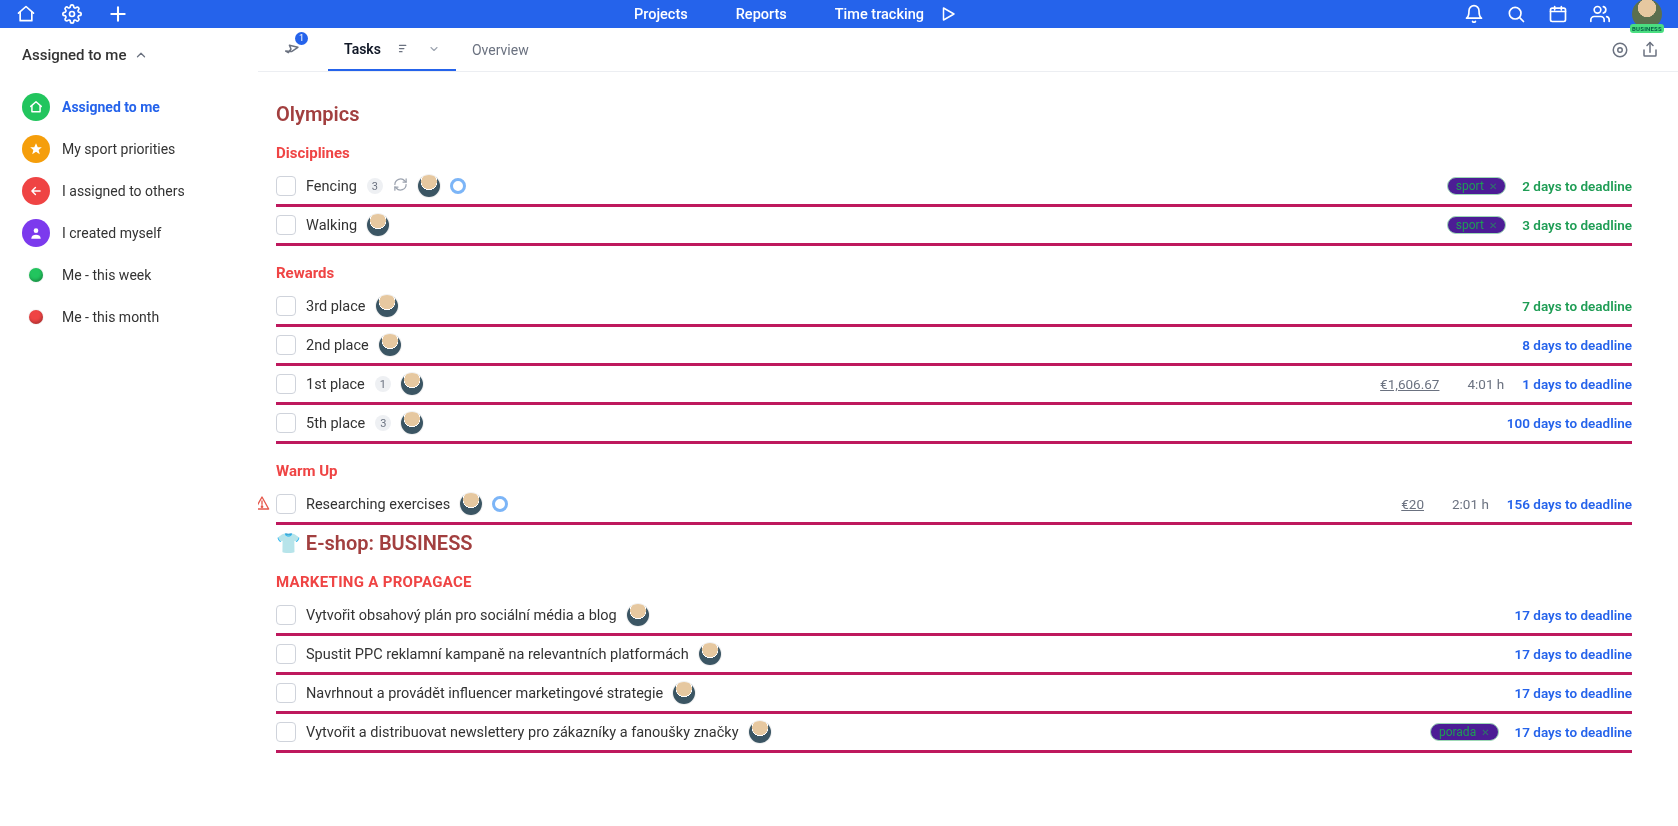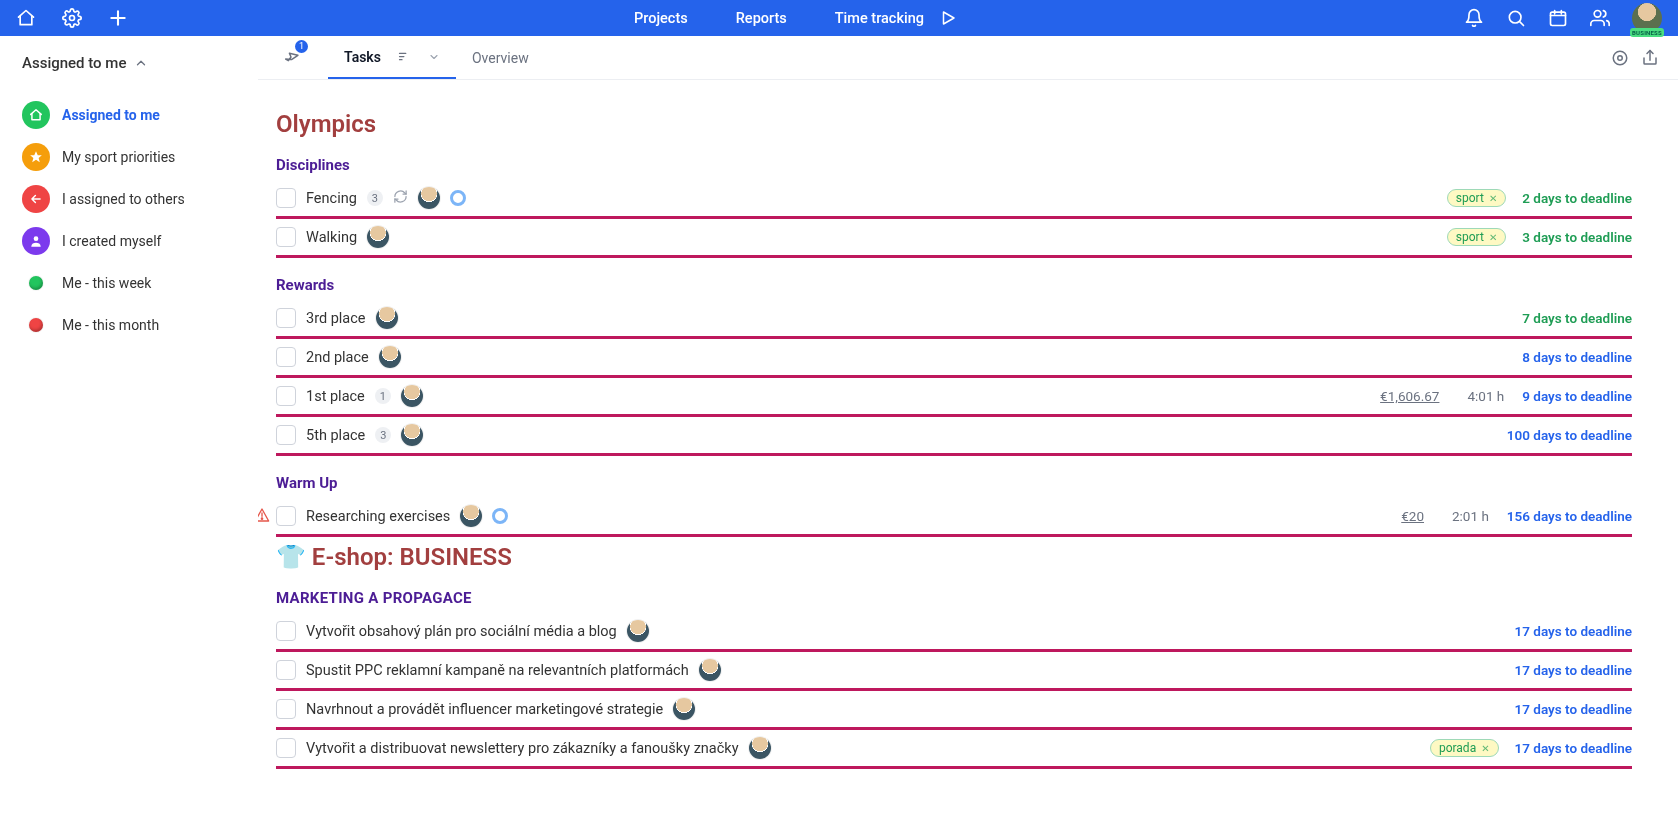--- a/index.html
+++ b/index.html
@@ -1,19 +1,19 @@
 <!DOCTYPE html>
 <html><head>
 <meta charset="utf-8">
 <style>
   * { box-sizing: border-box; margin: 0; padding: 0; }
   body { font-family: -apple-system, BlinkMacSystemFont, "Segoe UI", Roboto, Helvetica, Arial, sans-serif; font-size: 14px; color: #333; background: #fff; }
 
   
-  .topbar { height: 36px; background: #2563eb; color: #fff; display: flex; align-items: center; padding: 0 16px; }
+  .topbar { height: 28px; background: #2563eb; color: #fff; display: flex; align-items: center; padding: 0 16px; }
   .topbar-left { display: flex; align-items: center; gap: 26px; }
   .topbar-center { flex: 1; display: flex; justify-content: center; align-items: center; gap: 48px; }
   .topbar-right { display: flex; align-items: center; gap: 22px; }
   .tb-icon { width: 20px; height: 20px; display: inline-flex; align-items: center; justify-content: center; cursor: pointer; color: #fff; }
   .tb-link { color: #fff; font-size: 14.5px; cursor: pointer; font-weight: 500; }
   .tb-time { display: inline-flex; align-items: center; gap: 14px; }
   .tb-avatar { width: 30px; height: 30px; border-radius: 50%; background: radial-gradient(circle at 50% 30%, #e6c8a0 0 35%, #5b6f4e 36% 100%); position: relative; }
   .tb-badge { position: absolute; bottom: -4px; left: -2px; right: -2px; font-size: 6px; text-align: center; background: #4ade80; color: #065f46; border-radius: 3px; padding: 1px 0; font-weight: 700; letter-spacing: .2px; }
 
   
@@ -32,31 +32,31 @@
   .pin-chip { width: 30px; position: relative; display: flex; align-items: center; justify-content: center; cursor: pointer; border-radius: 6px 6px 0 0; }
   .pin-chip svg { color: #6b7280; }
   .pin-badge { position: absolute; top: 4px; right: -2px; background: #2563eb; color: #fff; font-size: 9px; border-radius: 8px; padding: 0 4px; height: 13px; line-height: 13px; }
   .viewtab { display: flex; align-items: center; padding: 0 16px; gap: 16px; color: #6b7280; cursor: pointer; }
   .viewtab.active { color: #111827; font-weight: 600; border-bottom: 2px solid #2563eb; }
   .viewbar-spacer { flex: 1; }
   .vb-icon { color: #6b7280; width: 20px; display: flex; align-items: center; justify-content: center; cursor: pointer; margin-left: 10px;}
 
   
   .content { padding: 24px 46px 24px 18px; overflow: auto; }
-  .project-title { color: #a23f3f; font-size: 24px; font-weight: 600; margin: 6px 0 18px 0; }
-  .section-title { color: #4c1d95; font-size: 15px; font-weight: 700; margin: 18px 0 6px 0; cursor: pointer;}
+  .project-title { color: #a23f3f; font-size: 20px; font-weight: 600; margin: 6px 0 18px 0; }
+  .section-title { color: #ef4444; font-size: 15px; font-weight: 700; margin: 18px 0 6px 0; cursor: pointer;}
   .section-title.caps { text-transform: uppercase; letter-spacing: .3px; }
 
   .task-row { display: flex; align-items: center; gap: 10px; border-bottom: 3px solid #be185d; padding: 7px 0; position: relative; }
   .task-check { width: 20px; height: 20px; border: 1.5px solid #cfd3db; border-radius: 4px; flex-shrink: 0; cursor: pointer; background: #fff; }
   .task-name { font-size: 14.5px; cursor: pointer; white-space: nowrap; }
   .count-chip { background: #eef0f3; color: #6b7280; font-size: 11px; border-radius: 9px; min-width: 16px; height: 16px; display: inline-flex; align-items: center; justify-content: center; padding: 0 4px; }
   .solver { width: 22px; height: 22px; border-radius: 50%; background: radial-gradient(circle at 50% 30%, #e6c8a0 0 40%, #ffffff 41% 44%, #3b5563 45% 100%); box-shadow: 0 0 0 1px rgba(0,0,0,.06); cursor: pointer; }
   .ring { width: 16px; height: 16px; border: 3px solid #7cb5f7; border-radius: 50%; }
-  .tag-chip { border: 1px solid #9ed9b7; color: #1f9d55; background: #fef9c3; font-size: 12px; border-radius: 10px; padding: 1px 8px; display: inline-flex; align-items: center; gap: 5px; cursor: pointer; }
+  .tag-chip { border: 1px solid #9ed9b7; color: #1f9d55; background: #4c1d95; font-size: 12px; border-radius: 10px; padding: 1px 8px; display: inline-flex; align-items: center; gap: 5px; cursor: pointer; }
   .tag-chip .x { font-size: 10px; opacity: .7; }
   .flex-spacer { flex: 1; }
   .money { color: #6b7280; font-size: 13.5px; margin-right: 18px; text-decoration: underline; }
   .hours { color: #6b7280; font-size: 13.5px; margin-right: 2px; }
   .deadline { font-size: 13.5px; font-weight: 600; white-space: nowrap; margin-left: 6px; }
   .d-green { color: #1f9d55; }
   .d-blue  { color: #2563eb; }
   .warn-icon { position: absolute; left: -22px; color: #e5574b; }
 
   .repeat-icon { color: #9ca3af; }
@@ -271,21 +271,21 @@
           <span class="deadline d-blue">8 days to deadline</span>
         </div>
         <div class="task-row">
           <span class="task-check"></span>
           <span class="task-name">1st place</span>
           <span class="count-chip">1</span>
           <span class="solver"></span>
           <span class="flex-spacer"></span>
           <span class="money">€1,606.67</span>
           <span class="hours">4:01 h</span>
-          <span class="deadline d-blue">9 days to deadline</span>
+          <span class="deadline d-blue">1 days to deadline</span>
         </div>
         <div class="task-row">
           <span class="task-check"></span>
           <span class="task-name">5th place</span>
           <span class="count-chip">3</span>
           <span class="solver"></span>
           <span class="flex-spacer"></span>
           <span class="deadline d-blue">100 days to deadline</span>
         </div>
         <div class="section-title">Warm Up</div>

